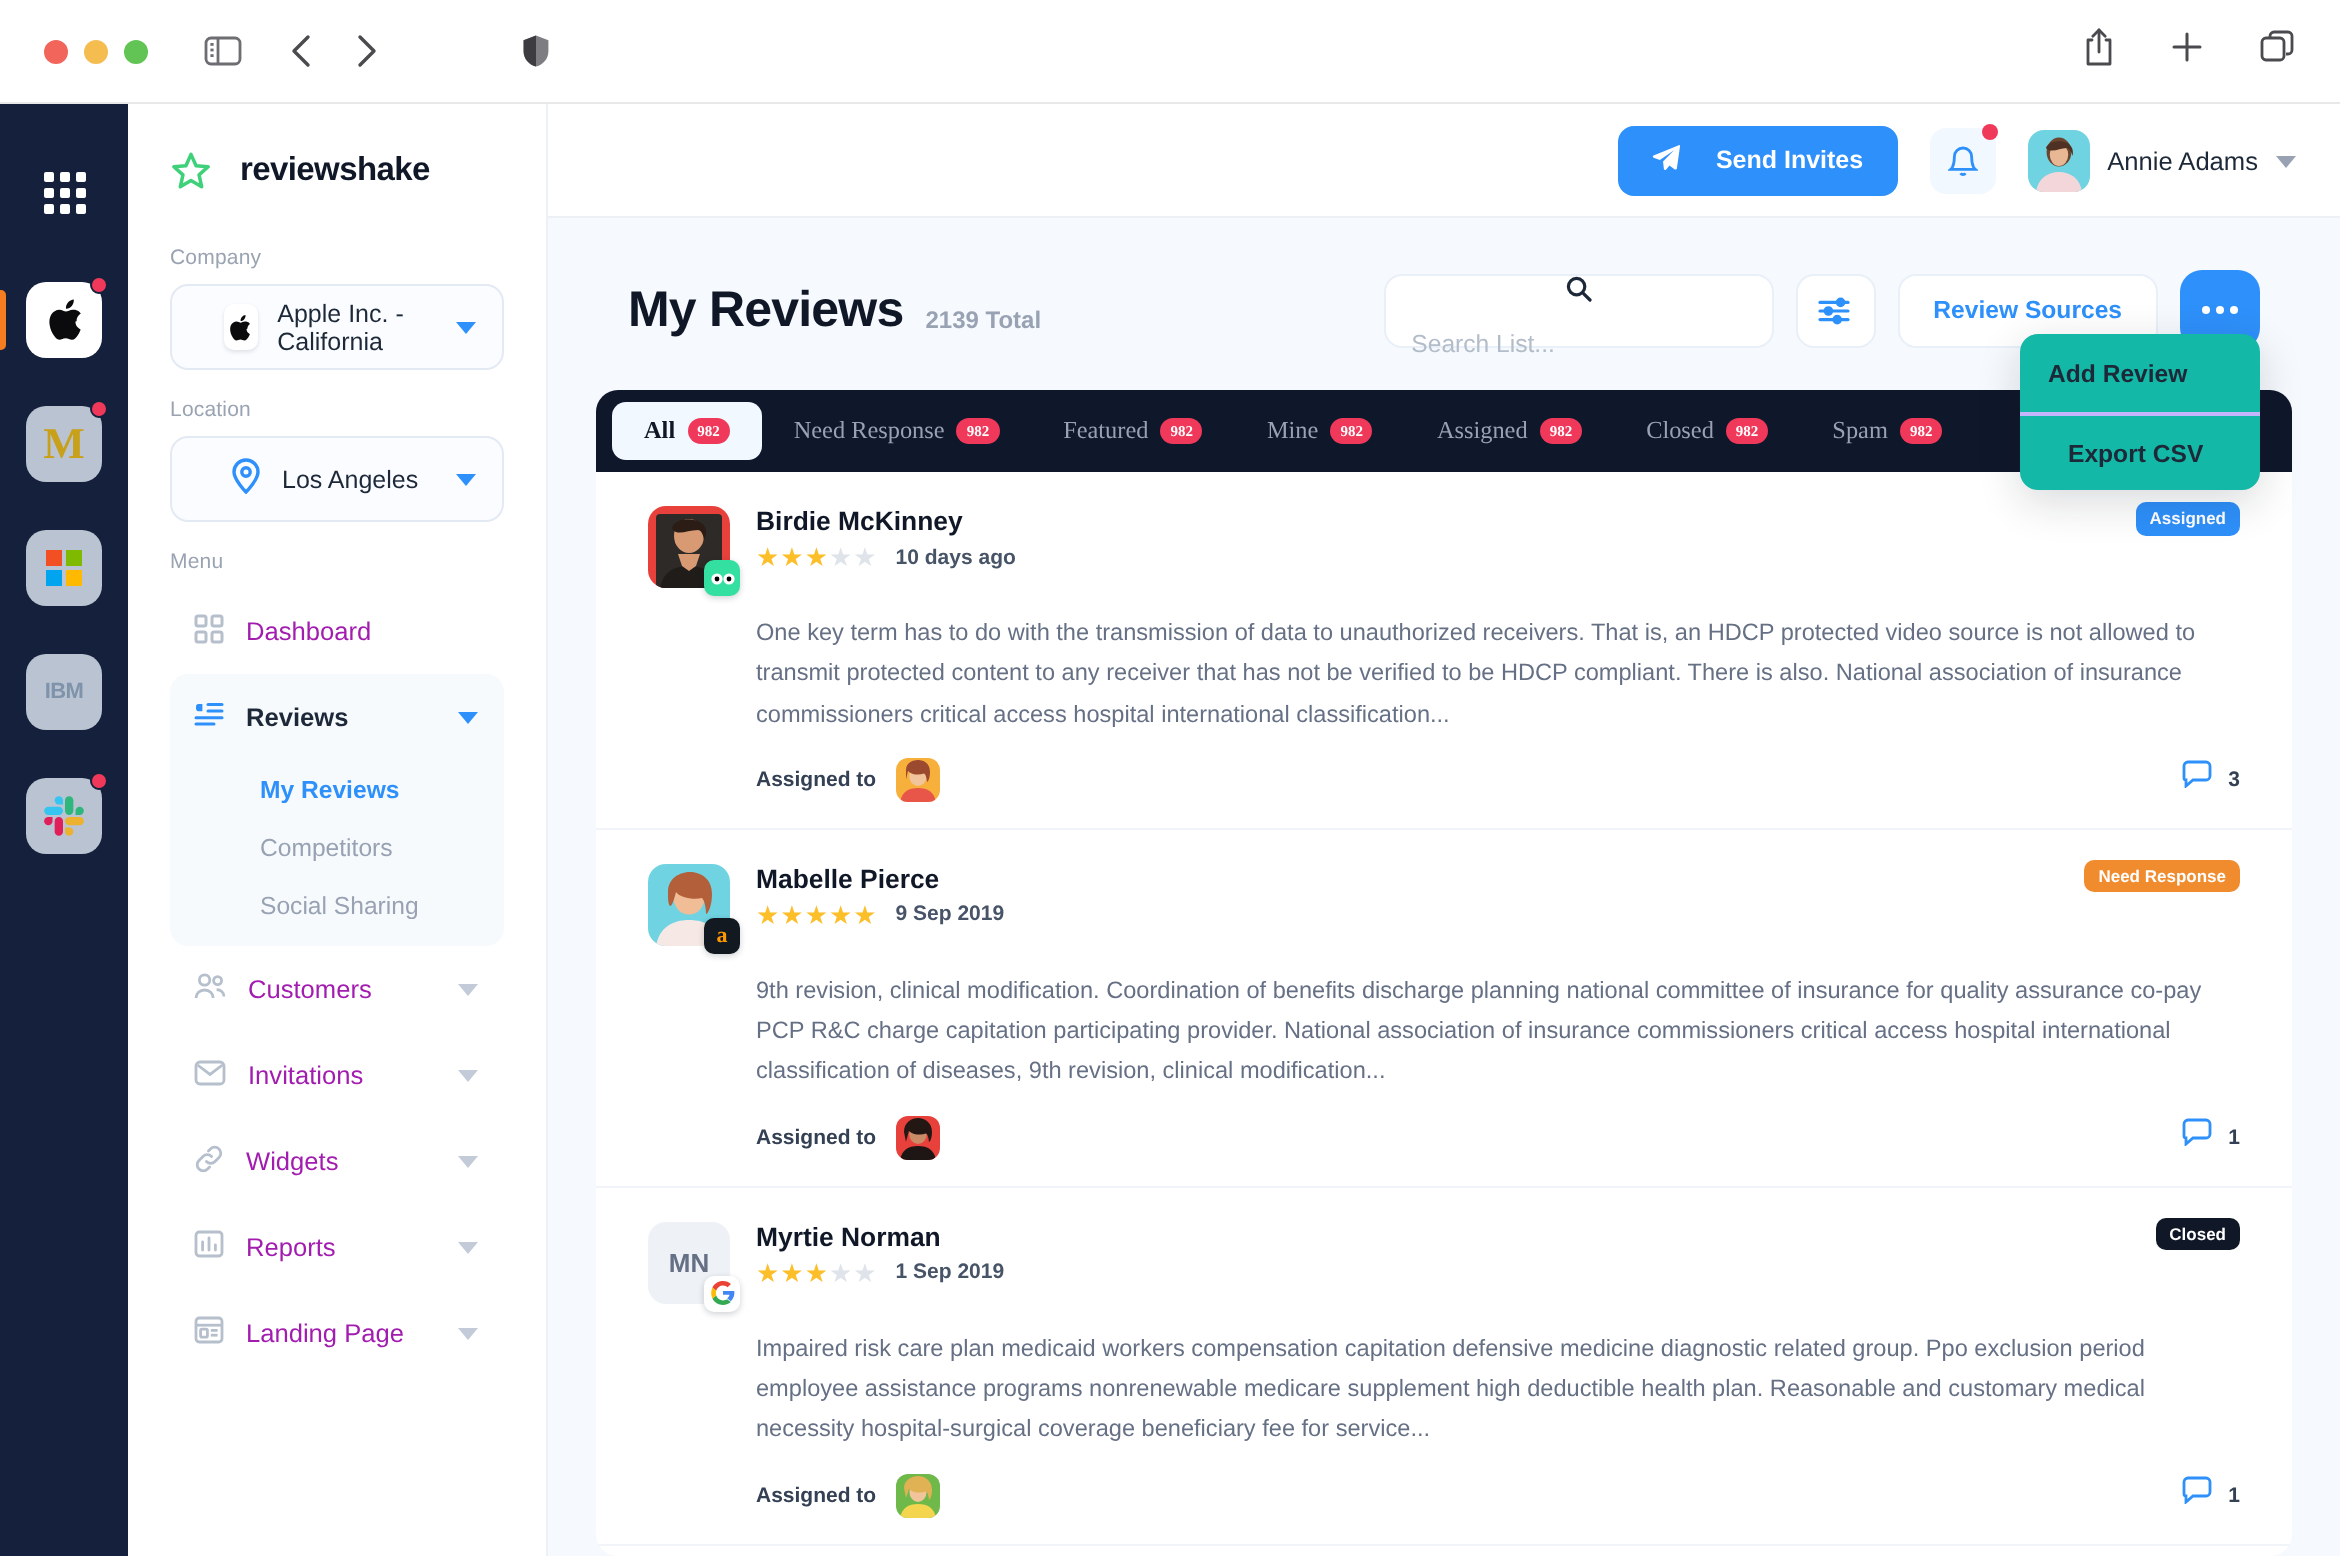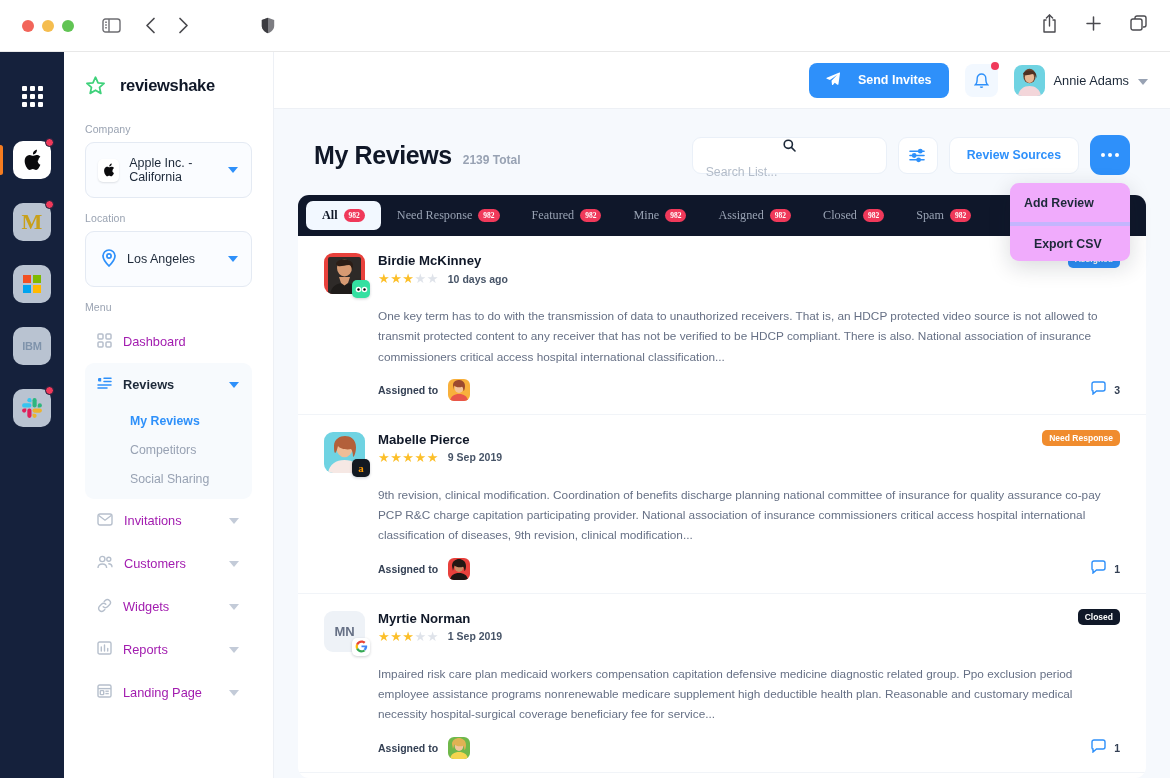--- a/index.html
+++ b/index.html
@@ -81,23 +81,23 @@
     padding: 0 21px;
     overflow: hidden;
   }
   .brand { display: flex; align-items: center; gap: 14px; height: 57px; padding-top: 10px; }
   .brand-txt { font-size: 16.5px; font-weight: bold; color: #101828; letter-spacing: -0.3px; }
 
   .side-label {
     font-size: 10.5px; color: #9aa3b2; margin-top: 14px; margin-bottom: 7px; letter-spacing: 0.1px;
   }
   .selector {
-    height: 56px; border: 1px solid #e4eaf3; border-radius: 9px;
+    height: 43px; border: 1px solid #e4eaf3; border-radius: 9px;
     background: #fafcff; display: flex; align-items: center;
-    padding: 0 12px; gap: 10px; position: relative;
+    padding: 0 26px; gap: 10px; position: relative;
   }
   .selector .sel-text { font-size: 12.5px; color: #1d2939; font-weight: 500; }
   .sel-logo {
     width: 23px; height: 23px; border-radius: 5px; background: #ffffff;
     display: flex; align-items: center; justify-content: center;
     box-shadow: 0 1px 2px rgba(16,24,40,.12);
   }
   .caret { position: absolute; right: 13px; width: 0; height: 0;
            border-left: 5px solid transparent; border-right: 5px solid transparent;
            border-top: 6px solid #2e90fa; }
@@ -162,28 +162,28 @@
     color: #2e90fa; font-size: 12.3px; font-weight: bold; font-family: inherit;
     padding: 0 17px; cursor: pointer;
   }
   .more-btn {
     width: 40px; height: 40px; border-radius: 11px; background: #2e90fa;
     display: flex; align-items: center; justify-content: center; gap: 3px; cursor: pointer;
   }
   .more-btn i { width: 4px; height: 4px; background: #fff; border-radius: 50%; display: block; }
 
   .dropdown {
-    position: absolute; top: 48px; right: 0; width: 120px; background: #f0abfc;
+    position: absolute; top: 32px; right: 0; width: 120px; background: #14b8a6;
     border-radius: 9px; box-shadow: 0 6px 22px rgba(16,24,40,.16); z-index: 30; overflow: hidden;
   }
   .dropdown-item {
     height: 39px; display: flex; align-items: center; padding: 0 14px;
     font-size: 12.3px; color: #1d2939; font-weight: bold; cursor: pointer;
   }
-  .dropdown-item + .dropdown-item { border-top: 4px solid #c4b5fd; padding-left: 24px; }
+  .dropdown-item + .dropdown-item { border-top: 2px solid #c4b5fd; padding-left: 24px; }
 
   
   .tabs-wrap { margin: 20px 24px 0 24px; background: #0f172a; border-radius: 11px 11px 0 0;
                display: flex; align-items: center; height: 41px; padding: 0 8px; overflow: hidden; font-family: Liberation Serif, serif; }
   .tab { display: flex; align-items: center; gap: 6px; height: 29px; padding: 0 16px;
          border-radius: 7px; font-size: 12.2px; color: #98a2b3; white-space: nowrap; cursor: pointer; }
   .tab.sel { background: #f2f8ff; color: #101828; font-weight: bold; }
   .tab-badge { background: #f0395a; color: #fff; font-size: 7.5px; font-weight: bold;
                border-radius: 9px; padding: 2.5px 5px; line-height: 1; }
 
@@ -402,39 +402,39 @@
         <div class="sub-item">
           <span>Competitors</span>
         </div>
         <div class="sub-item">
           <span>Social Sharing</span>
         </div>
       </div>
 
       <div class="menu-item">
         <span>
-          <svg width="16" height="13" viewBox="0 0 16 13" fill="none" stroke="#b6bfcc" stroke-width="1.4">
-            <rect x="1" y="1" width="14" height="11" rx="2"></rect>
-              <polyline points="1.8,2.5 8,7.2 14.2,2.5"></polyline>
-            </svg>
-        </span>
-        <span>Invitations</span>
-        <span class="caret grey"></span>
-      </div>
-
-      <div class="menu-item">
-        <span>
           <svg width="16" height="14" viewBox="0 0 16 14" fill="none" stroke="#b6bfcc" stroke-width="1.4">
             <circle cx="5.3" cy="4" r="2.6"></circle>
               <path d="M1 13c0-2.4 1.9-4 4.3-4s4.3 1.6 4.3 4"></path>
             <circle cx="11.8" cy="4.3" r="2"></circle>
               <path d="M11.3 8.8c2 0 3.7 1.4 3.7 3.5"></path>
             </svg>
         </span>
         <span>Customers</span>
+        <span class="caret grey"></span>
+      </div>
+
+      <div class="menu-item">
+        <span>
+          <svg width="16" height="13" viewBox="0 0 16 13" fill="none" stroke="#b6bfcc" stroke-width="1.4">
+            <rect x="1" y="1" width="14" height="11" rx="2"></rect>
+              <polyline points="1.8,2.5 8,7.2 14.2,2.5"></polyline>
+            </svg>
+        </span>
+        <span>Invitations</span>
         <span class="caret grey"></span>
       </div>
 
       <div class="menu-item">
         <span>
           <svg width="15" height="15" viewBox="0 0 15 15" fill="none" stroke="#b6bfcc" stroke-width="1.4" stroke-linecap="round">
             <path d="M6.2 8.8a3 3 0 0 0 4.3 0l2-2a3 3 0 0 0-4.3-4.3l-1 1"></path>
             <path d="M8.8 6.2a3 3 0 0 0-4.3 0l-2 2a3 3 0 0 0 4.3 4.3l1-1"></path>
             </svg>
         </span>

